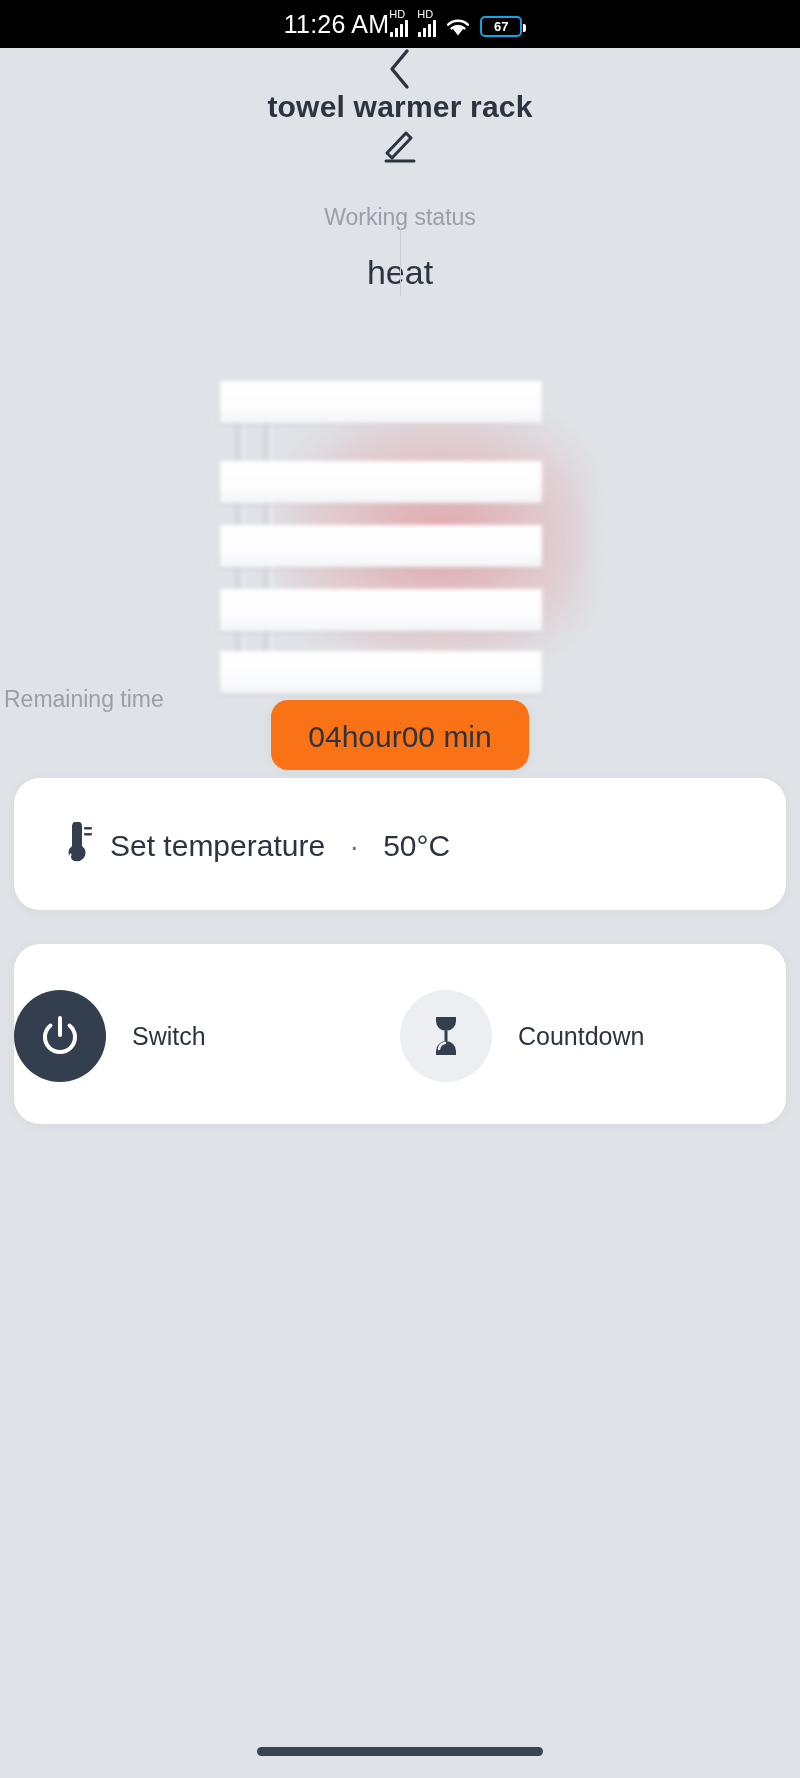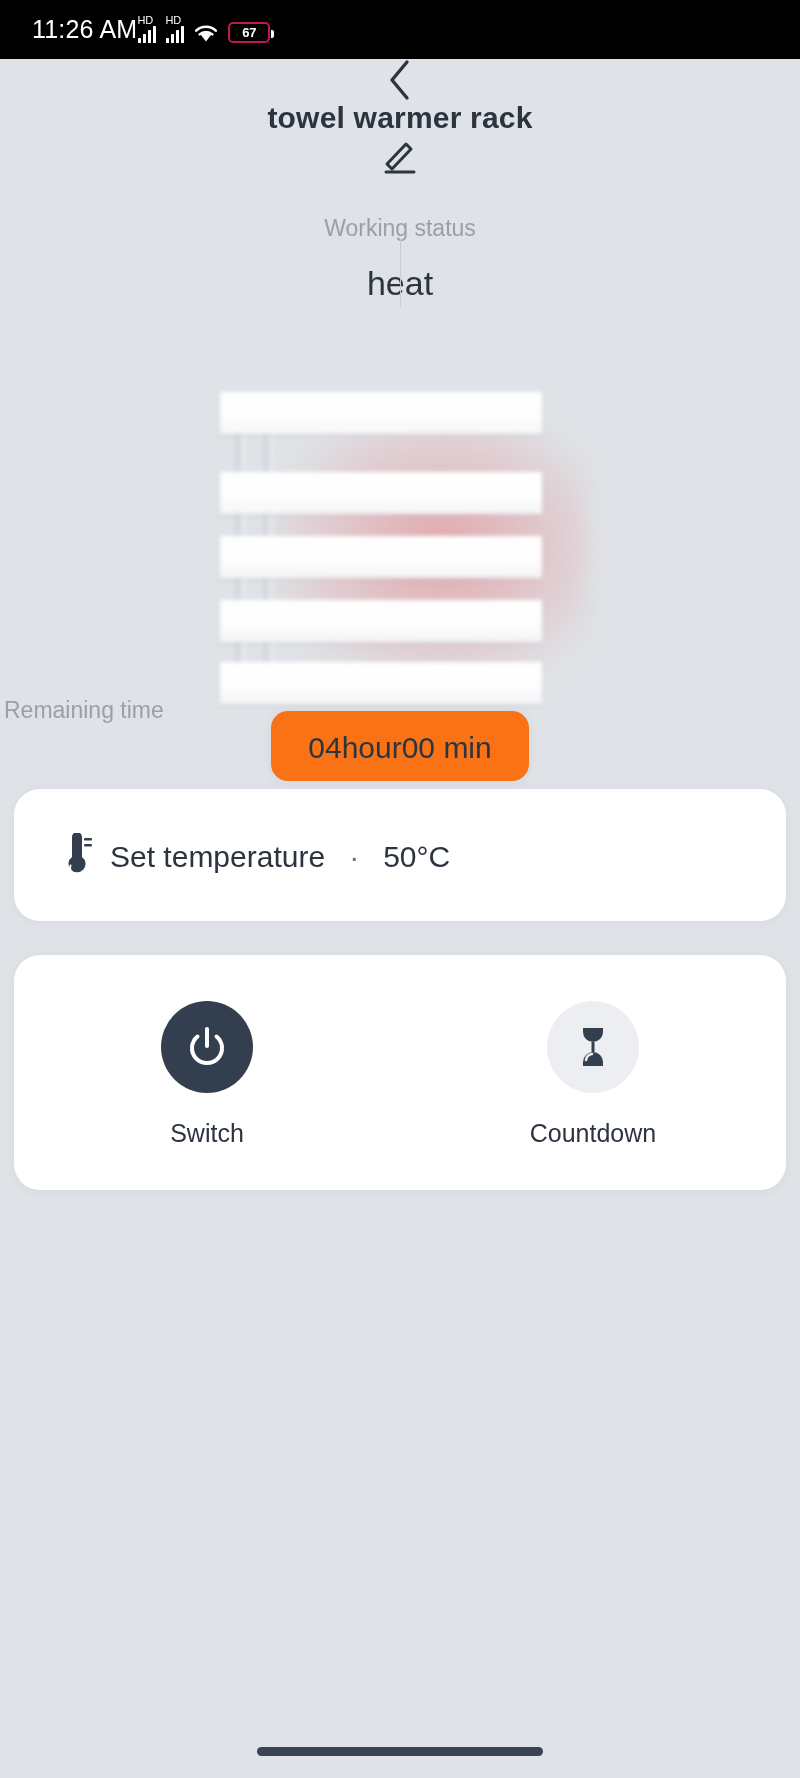--- a/index.html
+++ b/index.html
@@ -6,39 +6,39 @@
   html, body { width:800px; height:1778px; }
   body {
     font-family: "Liberation Sans", sans-serif;
     background:#dfe2e6;
     overflow:hidden;
     position:relative;
   }
 
   
   .statusbar{
-    height:59px; background:#000; color:#fff;
-    display:flex; align-items:center; justify-content:flex-start;
+    height:48px; background:#000; color:#fff;
+    display:flex; align-items:center; justify-content:center;
     padding:0 26px 0 32px;
   }
   .clock{ font-size:25px; letter-spacing:.2px; }
   .status-right{ display:flex; align-items:flex-end; gap:9px; }
   .sig{ position:relative; display:flex; align-items:flex-end; gap:2px; height:26px; padding-top:8px; }
   .sig .hd{
     position:absolute; top:-2px; left:0; font-size:11px; font-weight:normal; line-height:1;
   }
   .sig .bars{ display:flex; align-items:flex-end; gap:2px; height:18px; margin-left:1px; }
   .sig .bars i{ display:block; width:3px; background:#fff; border-radius:.5px; }
   .sig .bars i:nth-child(1){ height:5px; }
   .sig .bars i:nth-child(2){ height:9px; }
   .sig .bars i:nth-child(3){ height:13px; }
   .sig .bars i:nth-child(4){ height:17px; }
   .wifi{ width:26px; height:22px; position:relative; }
   .batt{
-    width:42px; height:21px; border:2px solid #be185d; border-radius:5px;
+    width:42px; height:21px; border:2px solid #0ea5e9; border-radius:5px;
     display:flex; align-items:center; justify-content:center;
     font-size:13px; font-weight:bold; color:#fff; position:relative;
   }
   .batt:after{
     content:""; position:absolute; right:-6px; top:6px; width:3px; height:8px;
     background:#fff; border-radius:0 2px 2px 0;
   }
 
   
   .header{
@@ -134,21 +134,21 @@
   .thumb{
     position:absolute; top:50%; width:54px; height:54px; background:#fff;
     border-radius:50%; transform:translate(-50%,-50%);
     box-shadow:0 3px 10px rgba(120,128,140,.28);
   }
 
   .card-actions{
     margin-top:34px; padding:46px 0 42px;
     display:flex;
   }
-  .action{ flex:1; display:flex; flex-direction:column; align-items:center; gap:26px; }
+  .action{ flex:1; display:flex; flex-direction:row; align-items:center; gap:26px; }
   .action-circle{
     width:92px; height:92px; border-radius:50%;
     display:flex; align-items:center; justify-content:center;
   }
   .action-circle.on{ background:#333f4e; }
   .action-circle.off{ background:#eceef1; }
   .action-label{ font-size:25px; color:#2c3440; }
 
   
   .home-indicator{

